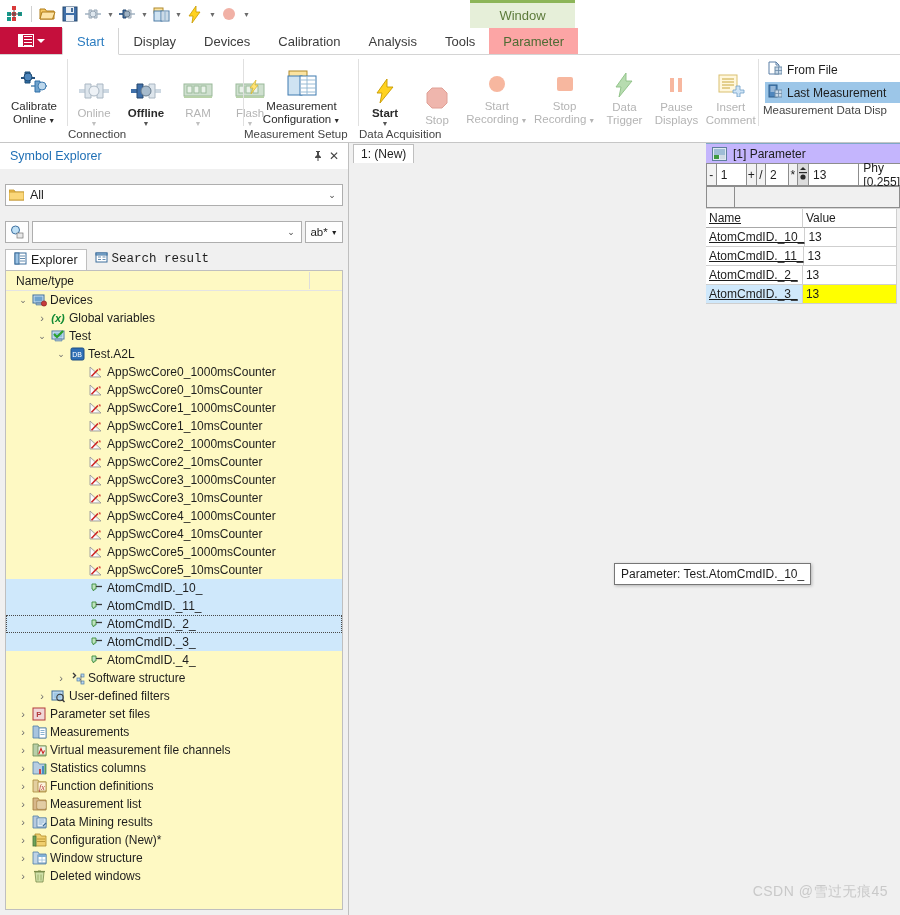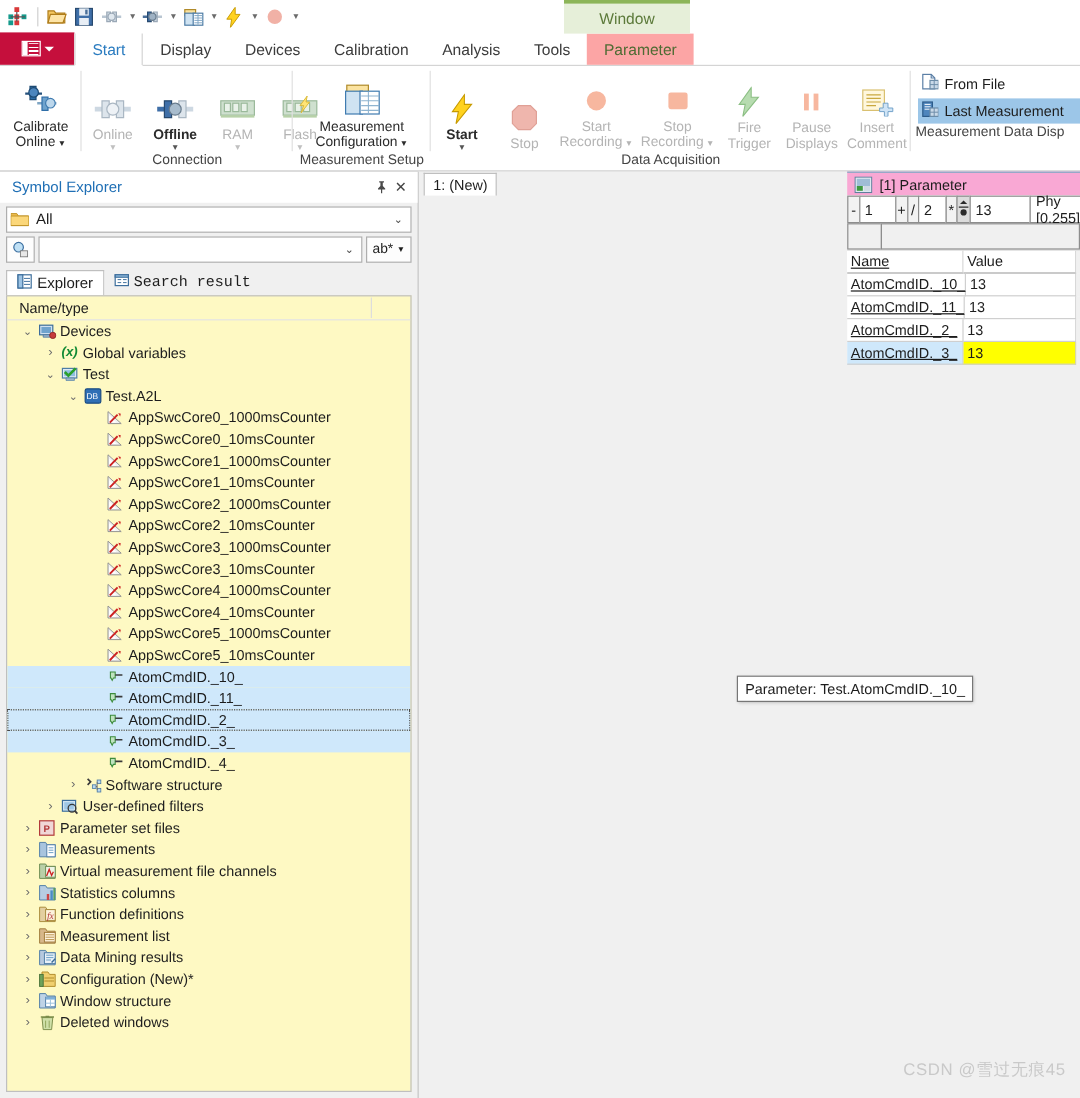--- a/index.html
+++ b/index.html
@@ -76,21 +76,21 @@
     height:88px;width:900px;background:#ffffff;
     border-bottom:1px solid #c6c6c6;
     display:flex;box-sizing:border-box;position:relative;
   }
   .rgroup{
     position:relative;display:flex;flex-direction:column;
     height:100%;box-sizing:border-box;
   }
   .rgroup .items{flex:1;display:flex;align-items:flex-end;padding-top:4px;}
   .rgroup .gtitle{
-    height:15px;line-height:15px;text-align:center;font-size:11.5px;color:#444;
+    height:15px;line-height:15px;text-align:left;font-size:11.5px;color:#444;
   }
   .rgroup .gsep{position:absolute;right:0;top:4px;bottom:16px;width:1px;background:#e0e0e0;}
   .rbtn{
     display:flex;flex-direction:column;align-items:center;
     padding:2px 4px 0;min-width:44px;cursor:default;
   }
   .rbtn .ico{height:32px;display:flex;align-items:center;justify-content:center;}
   .rbtn .lbl{font-size:11.5px;line-height:13px;text-align:center;color:#2b2b2b;white-space:nowrap;}
   .rbtn.dis .lbl{color:#b4b4b4;}
   .rbtn .caret{font-size:7px;color:#555;line-height:7px;margin-top:0px;}
@@ -111,21 +111,21 @@
     box-sizing:border-box;
     border-right:1px solid #bfbfbf;
   }
   #sym-title{
     height:26px;display:flex;align-items:center;
     padding:0 6px 0 10px;font-size:12.5px;color:#1f6fb5;
     background:#ffffff;
   }
   #sym-title .sp{flex:1;}
   .titlebtn{width:16px;height:16px;display:flex;align-items:center;justify-content:center;color:#444;font-size:12px;}
-  .sym-row{padding:3px 5px 0 5px;}
+  .sym-row{padding:15px 5px 0 5px;}
   .combo{
     height:22px;background:#fff;border:1px solid #aeaeae;
     display:flex;align-items:center;box-sizing:border-box;
   }
   .combo .txt{flex:1;font-size:12.5px;padding-left:4px;color:#1d1d1d;}
   .combo .cv{width:20px;text-align:center;font-size:9px;color:#4a4a4a;}
   .searchrow{display:flex;gap:3px;align-items:center;}
   .searchbtn{
     width:24px;height:22px;background:#fdfdfd;border:1px solid #aeaeae;
     display:flex;align-items:center;justify-content:center;box-sizing:border-box;
@@ -167,21 +167,21 @@
   #doc-tabs{height:20px;display:flex;align-items:flex-end;padding-left:4px;}
   #doc-tab{
     background:#ffffff;border:1px solid #bfbfbf;border-bottom:none;
     height:19px;padding:0 7px;display:flex;align-items:center;font-size:12px;
     box-sizing:border-box;
   }
   #param-win{
     position:absolute;left:357px;top:0;right:0;bottom:0;
   }
   #param-hdr{
-    height:20px;background:#f9a8d4;display:flex;align-items:center;gap:6px;
+    height:20px;background:#c4b5fd;display:flex;align-items:center;gap:6px;
     padding-left:4px;font-size:12px;box-sizing:border-box;
     border-top:1px solid #7fa8c5;
   }
   #param-toolbar{
     height:23px;display:flex;align-items:stretch;background:#f0f0f0;
     box-sizing:border-box;
   }
   .tb-cell{
     border:1px solid #8d8d8d;background:#ffffff;box-sizing:border-box;
     display:flex;align-items:center;font-size:12px;padding-left:4px;
@@ -463,21 +463,21 @@
         </span>
         <span class="lbl">Stop</span>
         <span class="lbl"><span>Recording</span><span style="font-size:7px"> ▼</span></span>
       </div>
       <div class="rbtn dis">
         <span class="ico">
           <svg width="22" height="26" viewBox="0 0 22 26">
             <path d="M13 1L3 15h5l-2 10 13-16h-6z" fill="#b7dcb0" stroke="#8cbf84" stroke-width="0.9"></path>
           </svg>
         </span>
-        <span class="lbl">Fire</span>
+        <span class="lbl">Data</span>
         <span class="lbl">Trigger</span>
       </div>
       <div class="rbtn dis">
         <span class="ico">
           <svg width="22" height="22" viewBox="0 0 22 22">
             <rect x="5" y="4" width="4" height="14" fill="#f7b79f"></rect>
             <rect x="13" y="4" width="4" height="14" fill="#f7b79f"></rect>
           </svg>
         </span>
         <span class="lbl">Pause</span>

